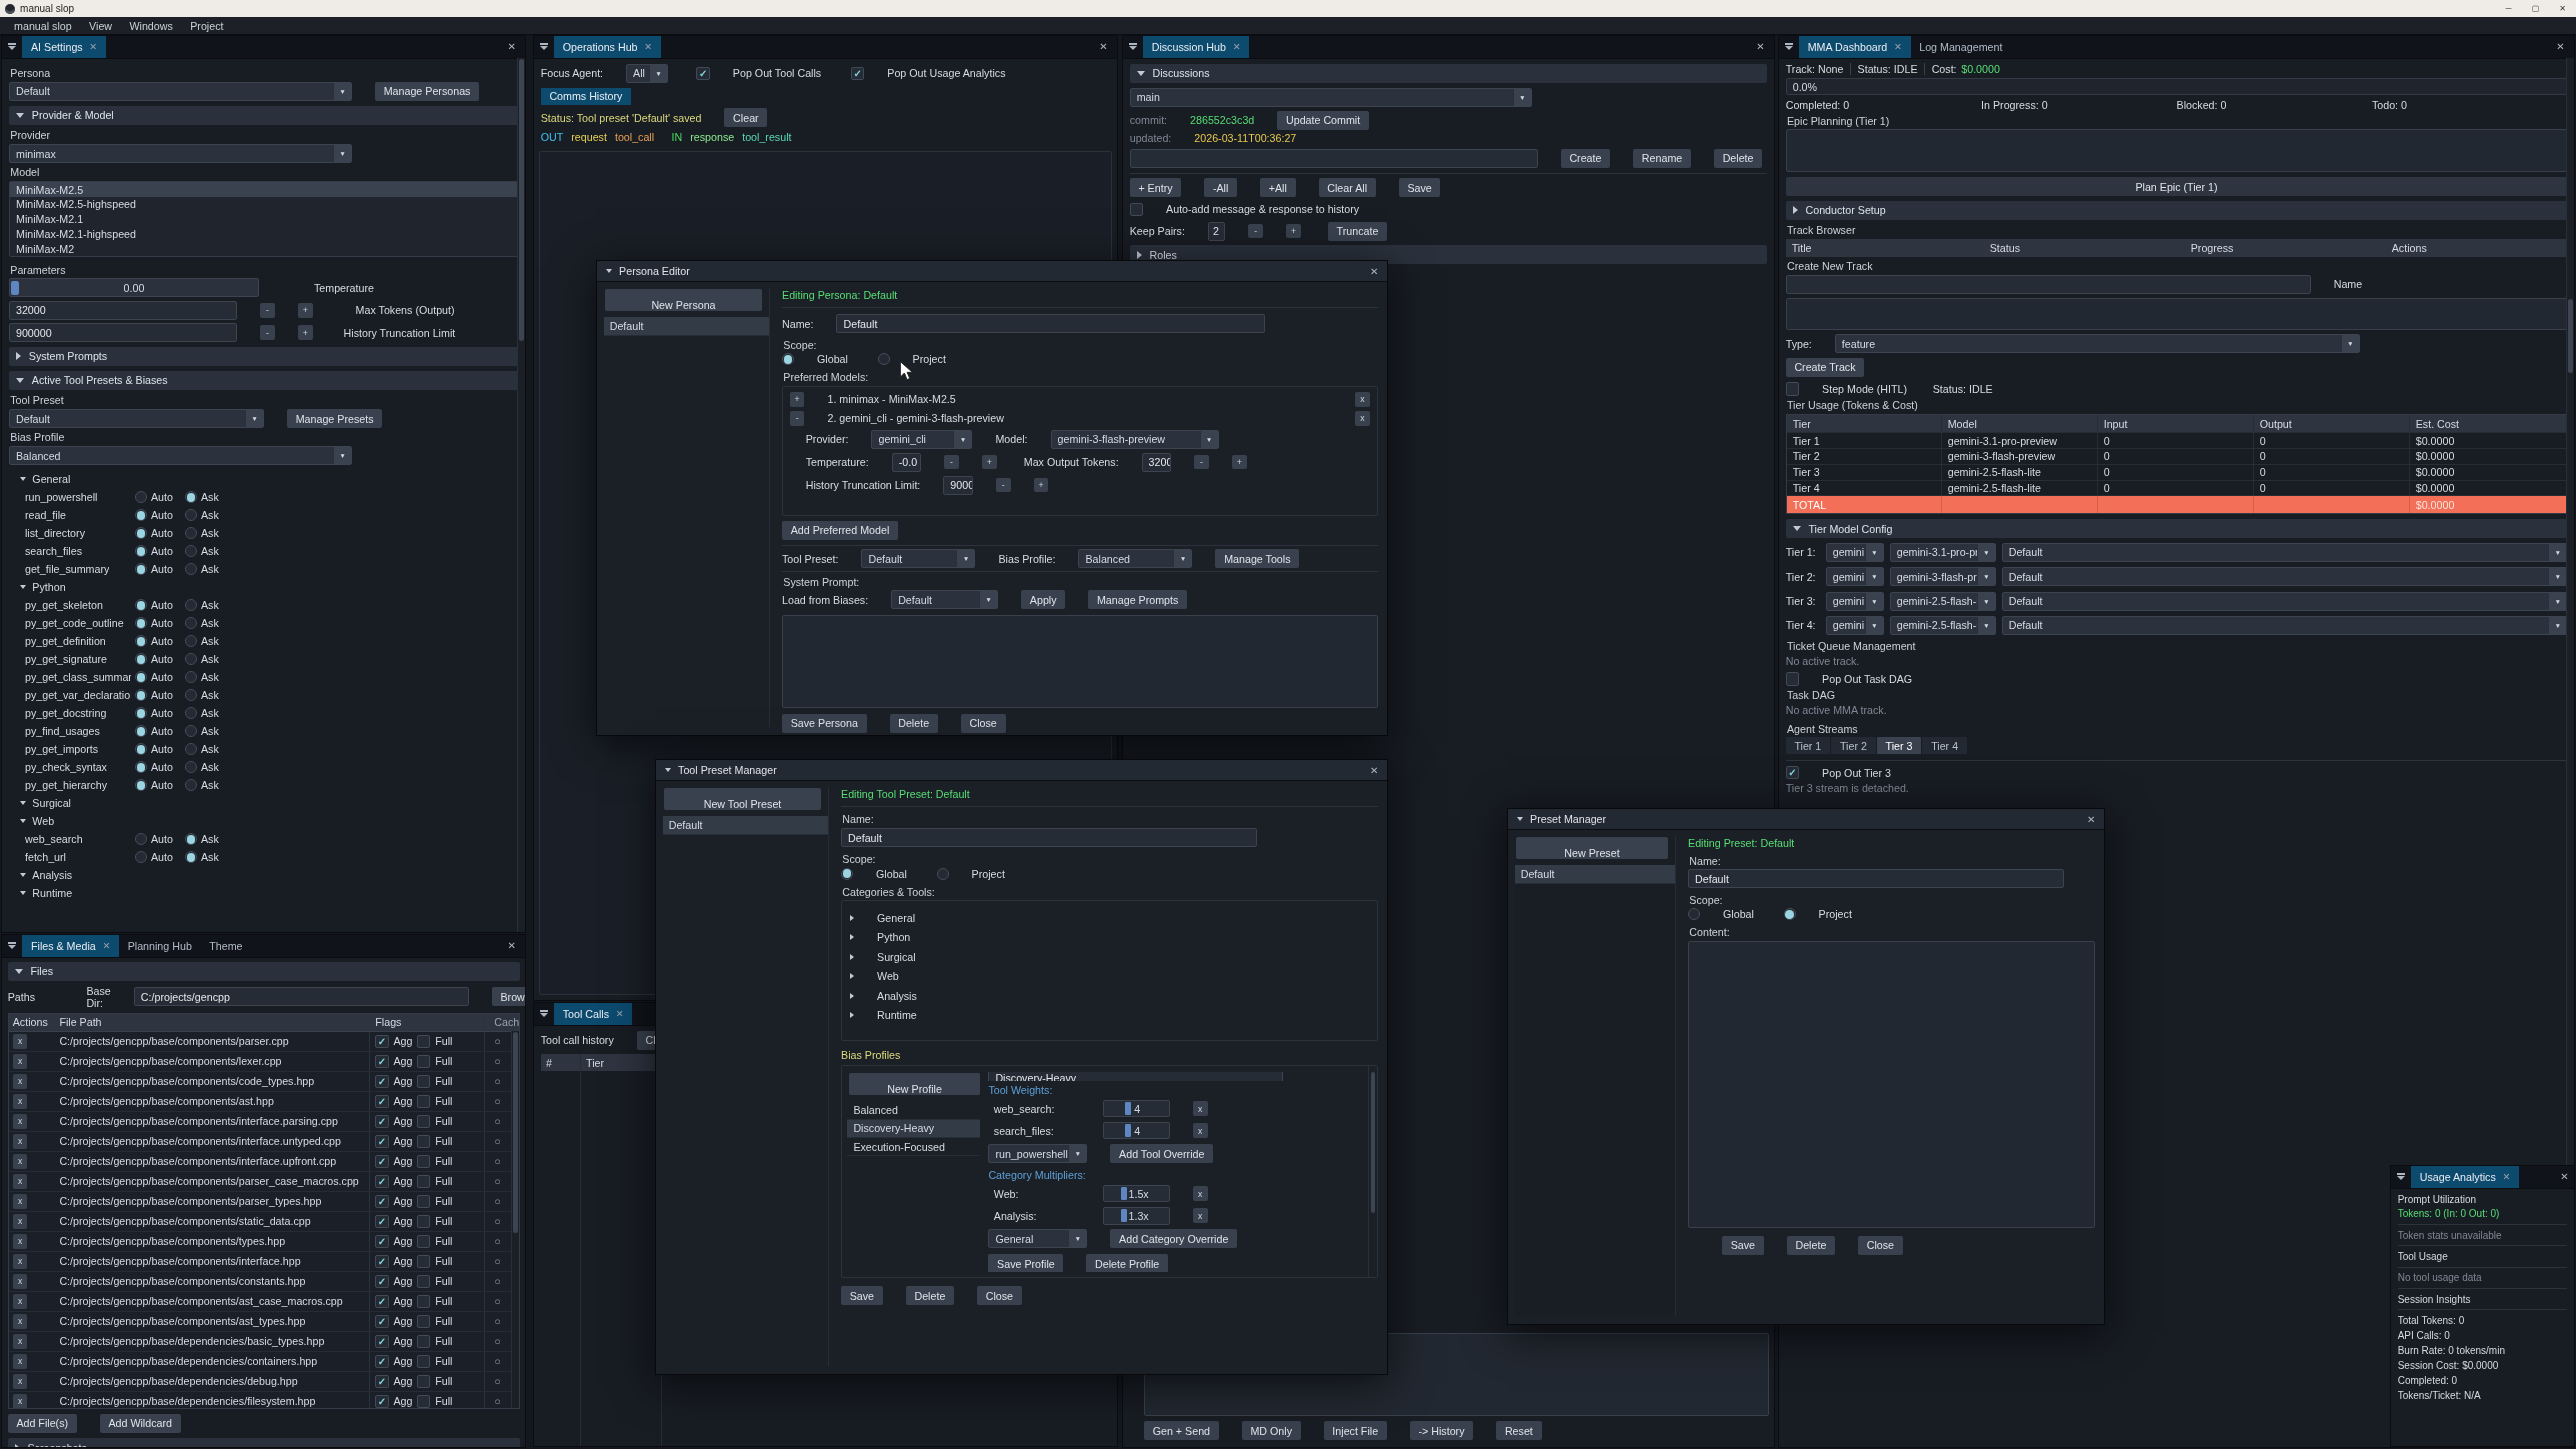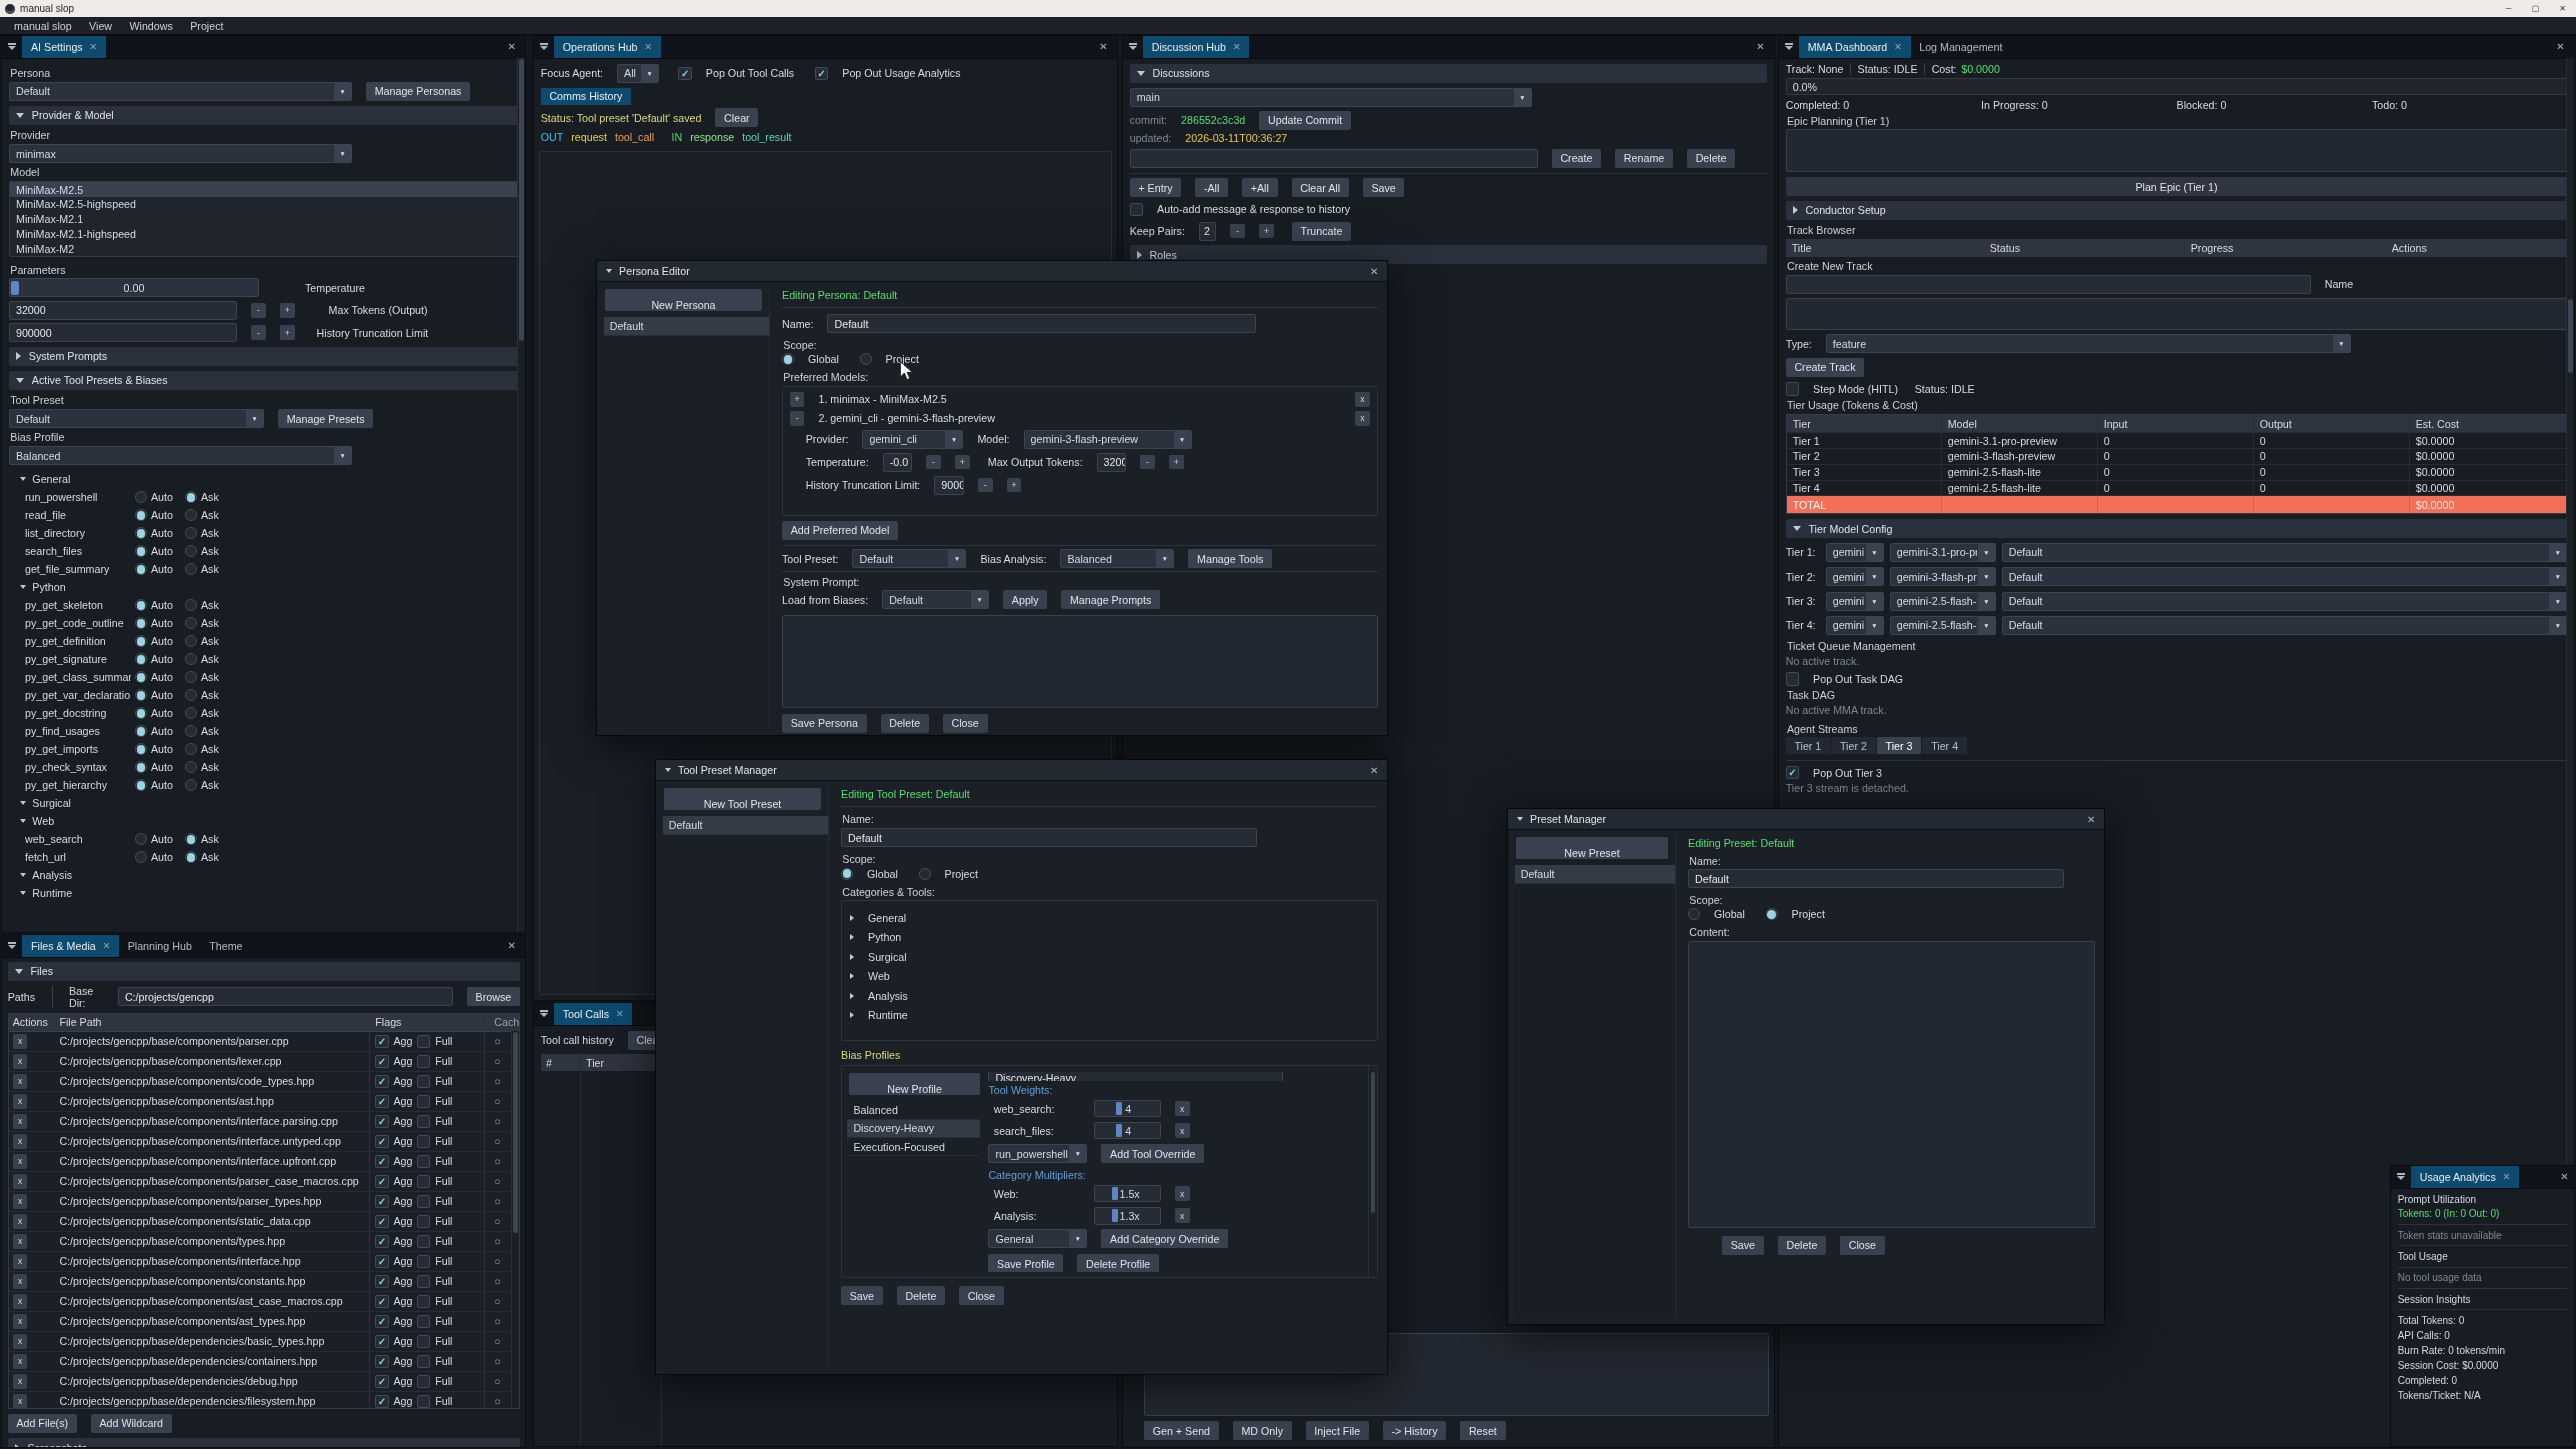--- a/index.html
+++ b/index.html
@@ -28,21 +28,21 @@
   .cd{width:0;height:0;border-left:4.7px solid transparent;border-right:4.7px solid transparent;border-top:5.4px solid #c3cad4;flex:none}
   .cr{width:0;height:0;border-top:4.7px solid transparent;border-bottom:4.7px solid transparent;border-left:5.4px solid #c3cad4;flex:none}
   .cd.sm{border-left-width:3.4px;border-right-width:3.4px;border-top-width:4px}
   .cr.sm{border-top-width:3.4px;border-bottom-width:3.4px;border-left-width:4px}
   .select{height:19px;background:#2b323d;border:0.7px solid #3c4450;border-radius:2px;display:inline-flex;align-items:center;box-sizing:border-box;flex:none}
   .seltext{padding:0 6px;white-space:nowrap;overflow:hidden;flex:1}
   .selarrow{width:17px;align-self:stretch;display:flex;align-items:center;justify-content:center;background:#3a424f;color:#d3d9e2;font-size:6.7px;border-left:0.7px solid #2a3039;border-radius:0 1.3px 1.3px 0;flex:none}
   .btn{height:19px;background:#39414e;border-radius:2px;display:inline-flex;align-items:center;padding:0 8.7px;color:#dfe4ea;white-space:nowrap;flex:none;box-sizing:border-box}
   .btn-sq{width:14.8px;height:14.8px;background:#39414e;border-radius:2px;display:inline-flex;align-items:center;justify-content:center;color:#cfd6e0;font-size:8.7px;flex:none}
   .input{height:19px;background:#262c35;border:0.7px solid #3c4450;border-radius:2px;display:inline-flex;align-items:center;padding:0 6px;box-sizing:border-box;color:#e4e8ee;white-space:nowrap;overflow:hidden;flex:none}
-  .row{display:flex;align-items:center;gap:14px}
+  .row{display:flex;align-items:center;gap:23px}
   .radio{width:12px;height:12px;border-radius:50%;background:#242a33;border:1.3px solid #454d5a;box-sizing:border-box;position:relative;flex:none}
   .radio.on::after{content:"";position:absolute;inset:0.7px;background:#9bd5e2;border-radius:50%}
   .check{width:13.4px;height:13.4px;border-radius:2px;background:#262c35;border:0.7px solid #424a57;box-sizing:border-box;display:inline-flex;align-items:center;justify-content:center;flex:none}
   .check .tick{display:none}
   .check.on .tick{display:block;color:#7fd8dc;font-weight:bold;font-size:10px}
   .green{color:#57de74}.yellow{color:#ddd97e}.muted{color:#7e8894}.blue{color:#5d9fd6}.orange-t{color:#e8c94f}
   .hr{border-top:0.7px solid #2c333d;margin:4.7px 0}
   .vdiv{width:0.7px;align-self:stretch;background:#3a414c;margin:1.3px 2.7px}
   .tarea{background:#222831;border:0.7px solid #39404c;border-radius:2px;box-sizing:border-box}
   
@@ -1295,21 +1295,21 @@
       </div>
       <div class="btn" style="margin-top:5.4px">
           <span>Add Preferred Model</span>
         </div>
       <div class="row" style="margin-top:5.4px;border-top:0.7px solid #2c333d;border-bottom:0.7px solid #2c333d;padding:3px 0">
         <span>Tool Preset:</span>
         <span class="select" style="width:114px">
             <span class="seltext">Default</span>
             <span class="selarrow">▼</span>
           </span>
-        <span>Bias Analysis:</span>
+        <span>Bias Profile:</span>
         <span class="select" style="width:114px">
             <span class="seltext">Balanced</span>
             <span class="selarrow">▼</span>
           </span>
         <span class="btn">Manage Tools</span>
       </div>
       <div class="lbl">System Prompt:</div>
       <div class="row">
         <span>Load from Biases:</span>
         <span class="select" style="width:107px">

